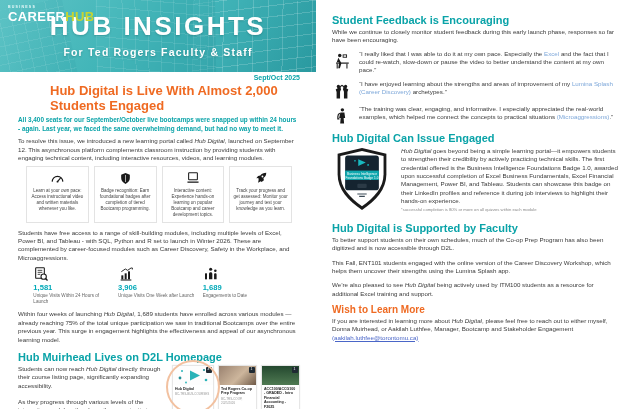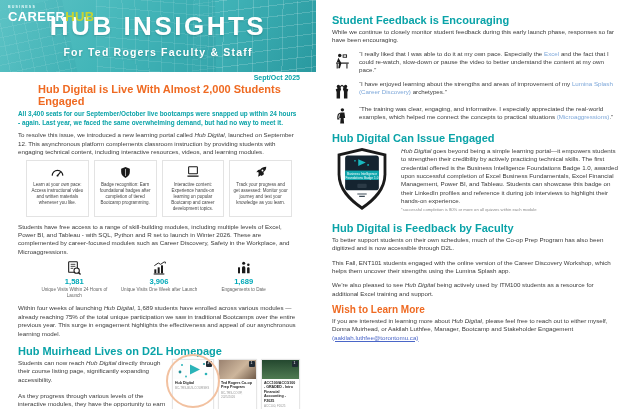--- a/index.html
+++ b/index.html
@@ -34,38 +34,38 @@
       text-shadow:0 1px 2px rgba(0,60,60,.25);}
   .banner-sub{position:absolute;left:0;right:0;top:40px;text-align:center;z-index:2;
       color:#fff;font-size:10.5px;font-weight:bold;letter-spacing:1.2px;
       text-shadow:0 1px 2px rgba(0,60,60,.25);margin-top:6px;}
 
   
   .left-col{position:absolute;left:18px;top:74px;width:282px;}
   .right-col{position:absolute;left:332px;top:14px;width:289px;}
 
   .date{font-size:7px;font-weight:bold;color:#0aa3a8;text-align:right;margin:0 0 2px;}
-  h2.orange{font-size:11px;font-weight:bold;color:#ef6a22;margin:0 0 3px;padding-left:20px;}
+  h2.orange{font-size:13px;font-weight:bold;color:#ef6a22;margin:0 12px 3px;padding-left:20px;}
   h3.teal{font-size:11px;font-weight:bold;color:#0aa3a8;margin:7px 0 2px;}
   h3.orange{font-size:10px;font-weight:bold;color:#ef6a22;margin:6px 0 2px;}
   p{font-size:6.2px;line-height:1.35;margin:0 0 4px;}
   .lead{font-size:6.4px;font-weight:bold;color:#0aa3a8;line-height:1.35;margin:0 0 4px;}
   .it{font-style:italic;}
   .qlink{color:#7da7d9;}
   .maillink{color:#4a66c8;text-decoration:underline;cursor:pointer;}
 
   
   .features{display:flex;justify-content:center;gap:5px;margin:3px 8px 6px;}
   .feature{width:55px;border:1px solid #e3e3e3;background:#fff;padding:4px 3px;text-align:center;}
   .feature .fic{height:15px;margin-bottom:2px;}
   .feature .ftxt{font-size:4.5px;line-height:1.3;color:#444;}
 
   
   .stats{display:flex;justify-content:space-around;margin:2px 14px 6px;}
-  .stat{width:82px;text-align:center;}
+  .stat{width:82px;}
   .stat .sic{height:16px;}
   .stat .sval{font-size:7.6px;font-weight:bold;color:#00a9b8;margin-top:1px;}
   .stat .slab{font-size:4.6px;color:#666;line-height:1.25;margin-top:1px;}
 
   
   .d2l-wrap{position:relative;min-height:88px;}
   .d2l-text{width:152px;}
   .d2l-grid{position:absolute;right:0;top:0;width:128px;display:grid;
             grid-template-columns:repeat(3,1fr);gap:4px;}
   .course{position:relative;background:#fff;border:0.5px solid #e6e6e6;border-radius:1px;
@@ -320,21 +320,21 @@
           <rect x="27" y="39" width="10" height="4.5" rx="1" fill="#2b3a46"></rect>
           <path d="M27 50h10M29 52.5h6" stroke="#3b4a56" stroke-width="1.2"></path>
         </svg>
       </div>
       <div class="badge-body">
         <span class="it">Hub Digital</span><span> goes beyond being a simple learning portal—it empowers students to strengthen their credibility by actively practicing technical skills. The first credential offered is the Business Intelligence Foundations Badge 1.0, awarded upon successful completion of Excel Business Fundamentals, Excel Financial Management, Power BI, and Tableau. Students can showcase this badge on their LinkedIn profiles and reference it during job interviews to highlight their hands-on experience.</span>
         <div class="footnote">*successful completion is 80% or more on all quizzes within each module</div>
       </div>
     </div>
 
-    <h3 class="teal">Hub Digital is Feedback by Faculty</h3>
+    <h3 class="teal">Hub Digital is Supported by Faculty</h3>
     <p>To better support students on their own schedules, much of the Co-op Prep Program has also been digitized and is now accessible through D2L.</p>
     <p style="margin-top:6px;">This Fall, ENT101 students engaged with the online version of the Career Discovery Workshop, which helps them uncover their strengths using the Lumina Splash app.</p>
     <p style="margin-top:6px;"><span>We’re also pleased to see </span><span class="it">Hub Digital</span><span> being actively used by ITM100 students as a resource for additional Excel training and support.</span></p>
 
     <h3 class="orange">Wish to Learn More</h3>
     <p><span>If you are interested in learning more about </span><span class="it">Hub Digital</span><span>, please feel free to reach out to either myself, Donna Muirhead, or Aakilah Luthfee, Manager, Bootcamp and Stakeholder Engagement </span><span class="maillink">(aakilah.luthfee@torontomu.ca)</span></p>
   </div>
 
 </div>
 

